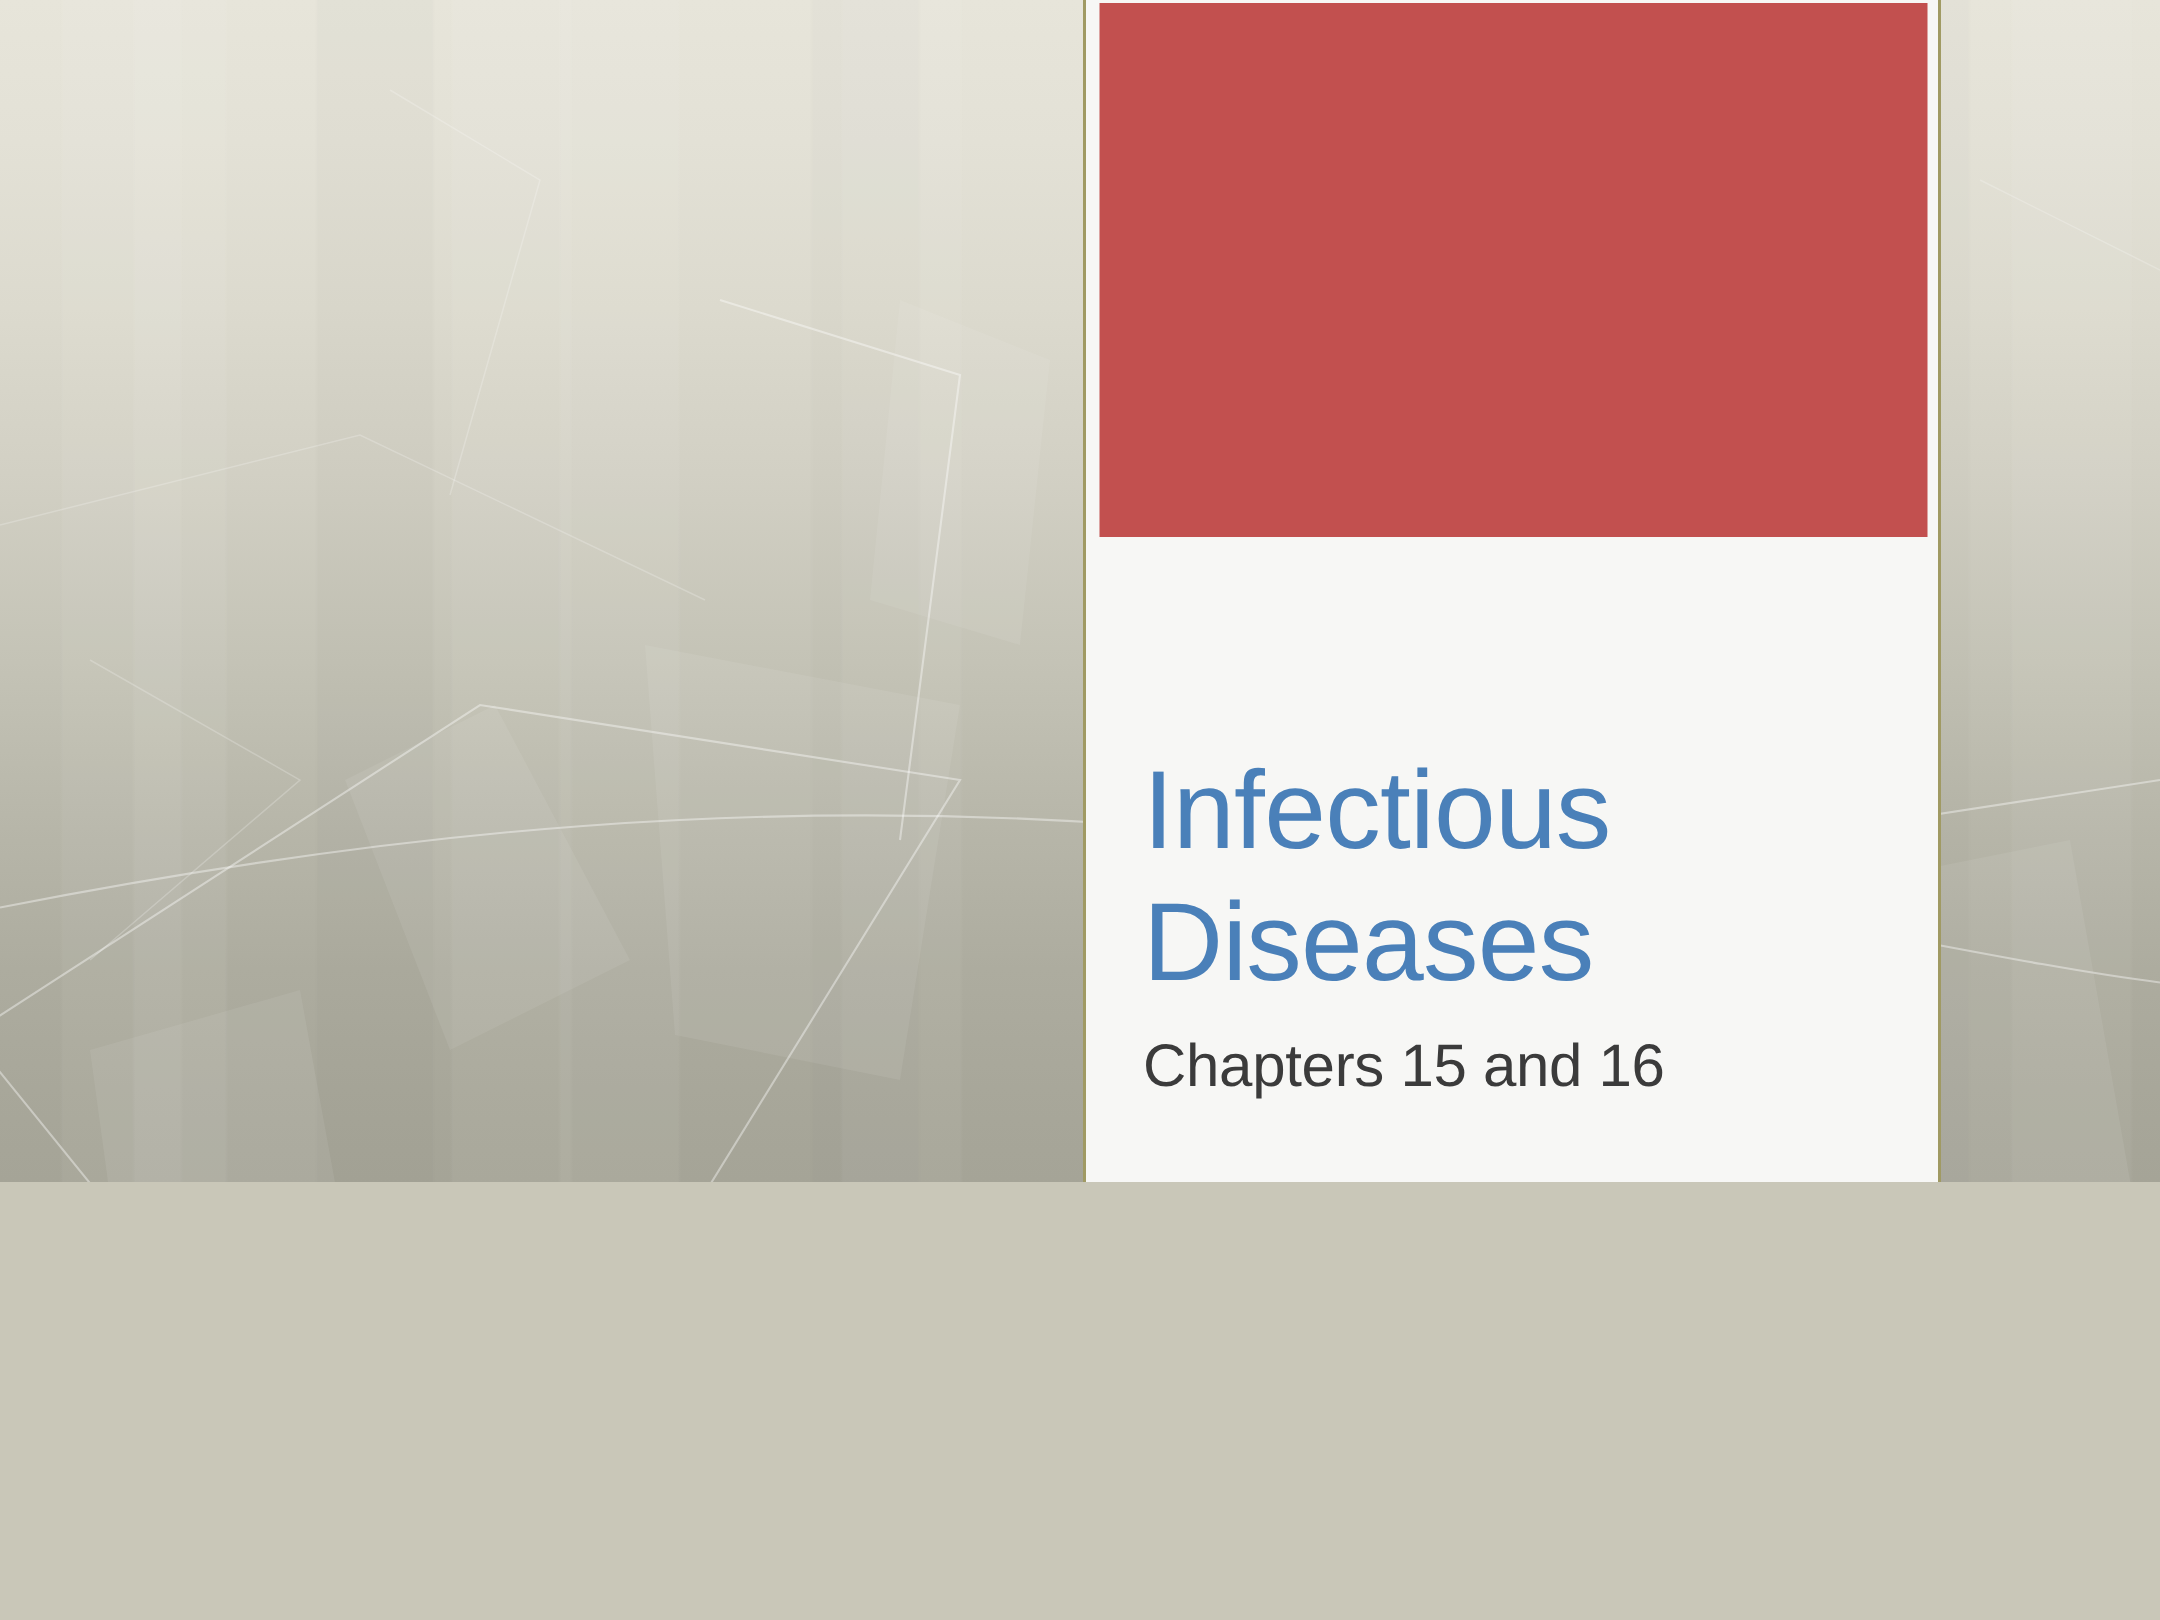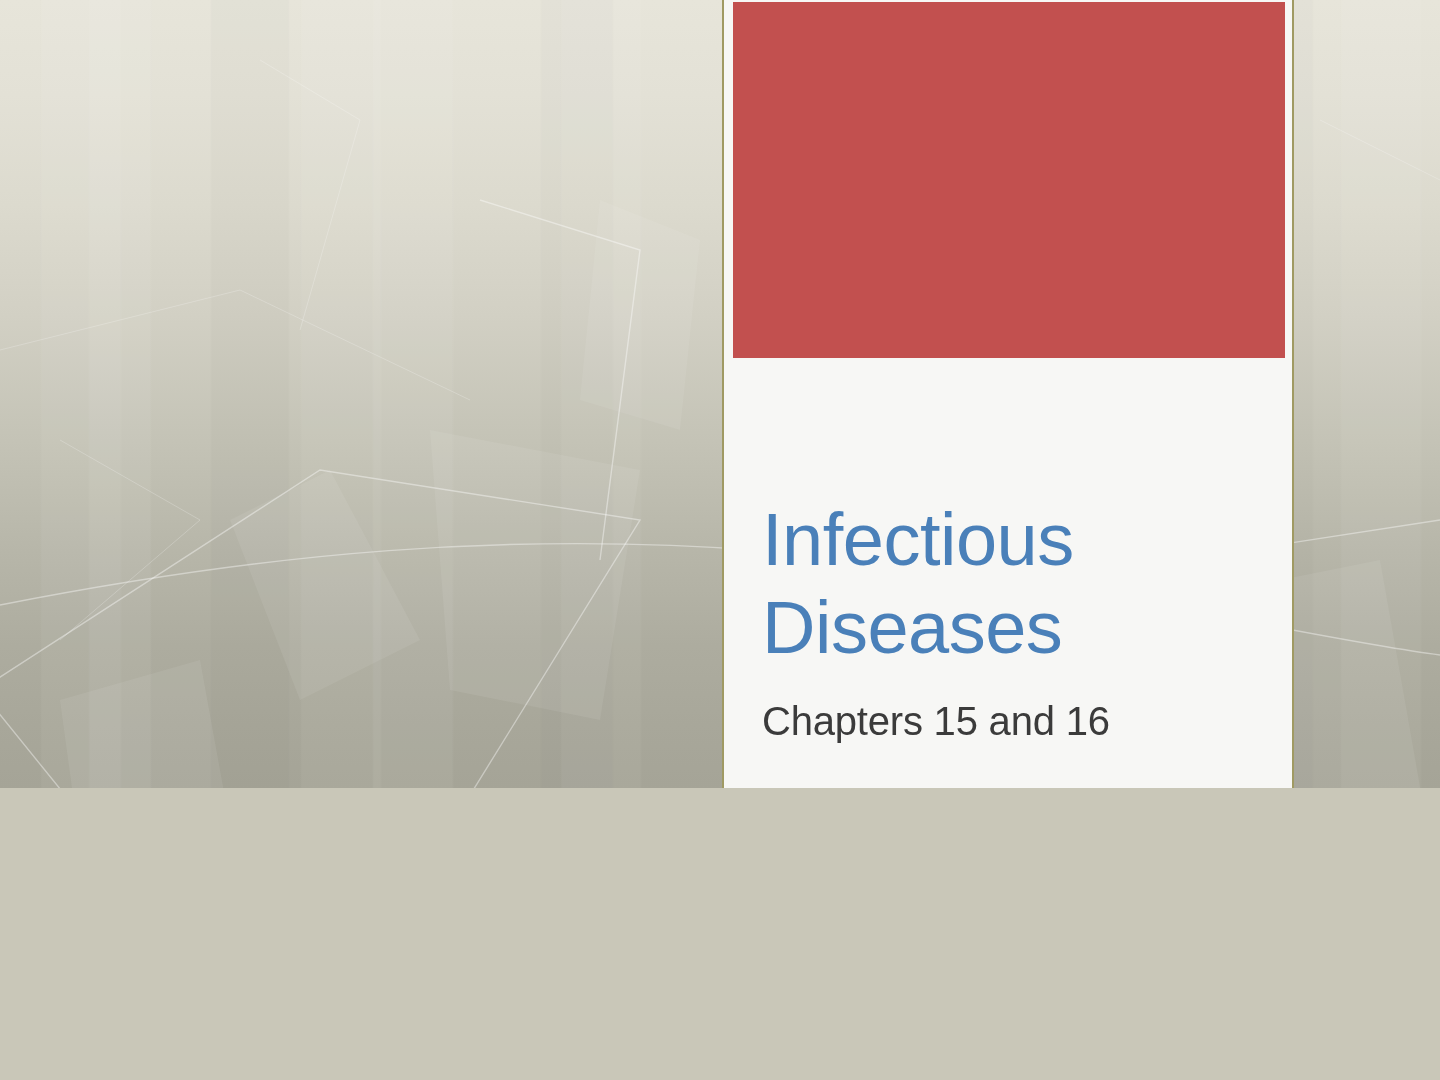--- a/index.html
+++ b/index.html
@@ -135,21 +135,21 @@
     font-family: "Liberation Sans", sans-serif;
     font-size: 74px;
     line-height: 88px;
     font-weight: 400;
     letter-spacing: -0.5px;
     color: #4a80b9;
     white-space: pre-line;
   }
 
   .slide-subtitle {
-    margin: 24px 0 0 0;
+    margin: 14px 0 0 0;
     font-family: "Liberation Sans", sans-serif;
     font-size: 40px;
     line-height: 50px;
     font-weight: 400;
     letter-spacing: -0.2px;
     color: #3b3b3b;
   }
 
   
   .accent-bar {

